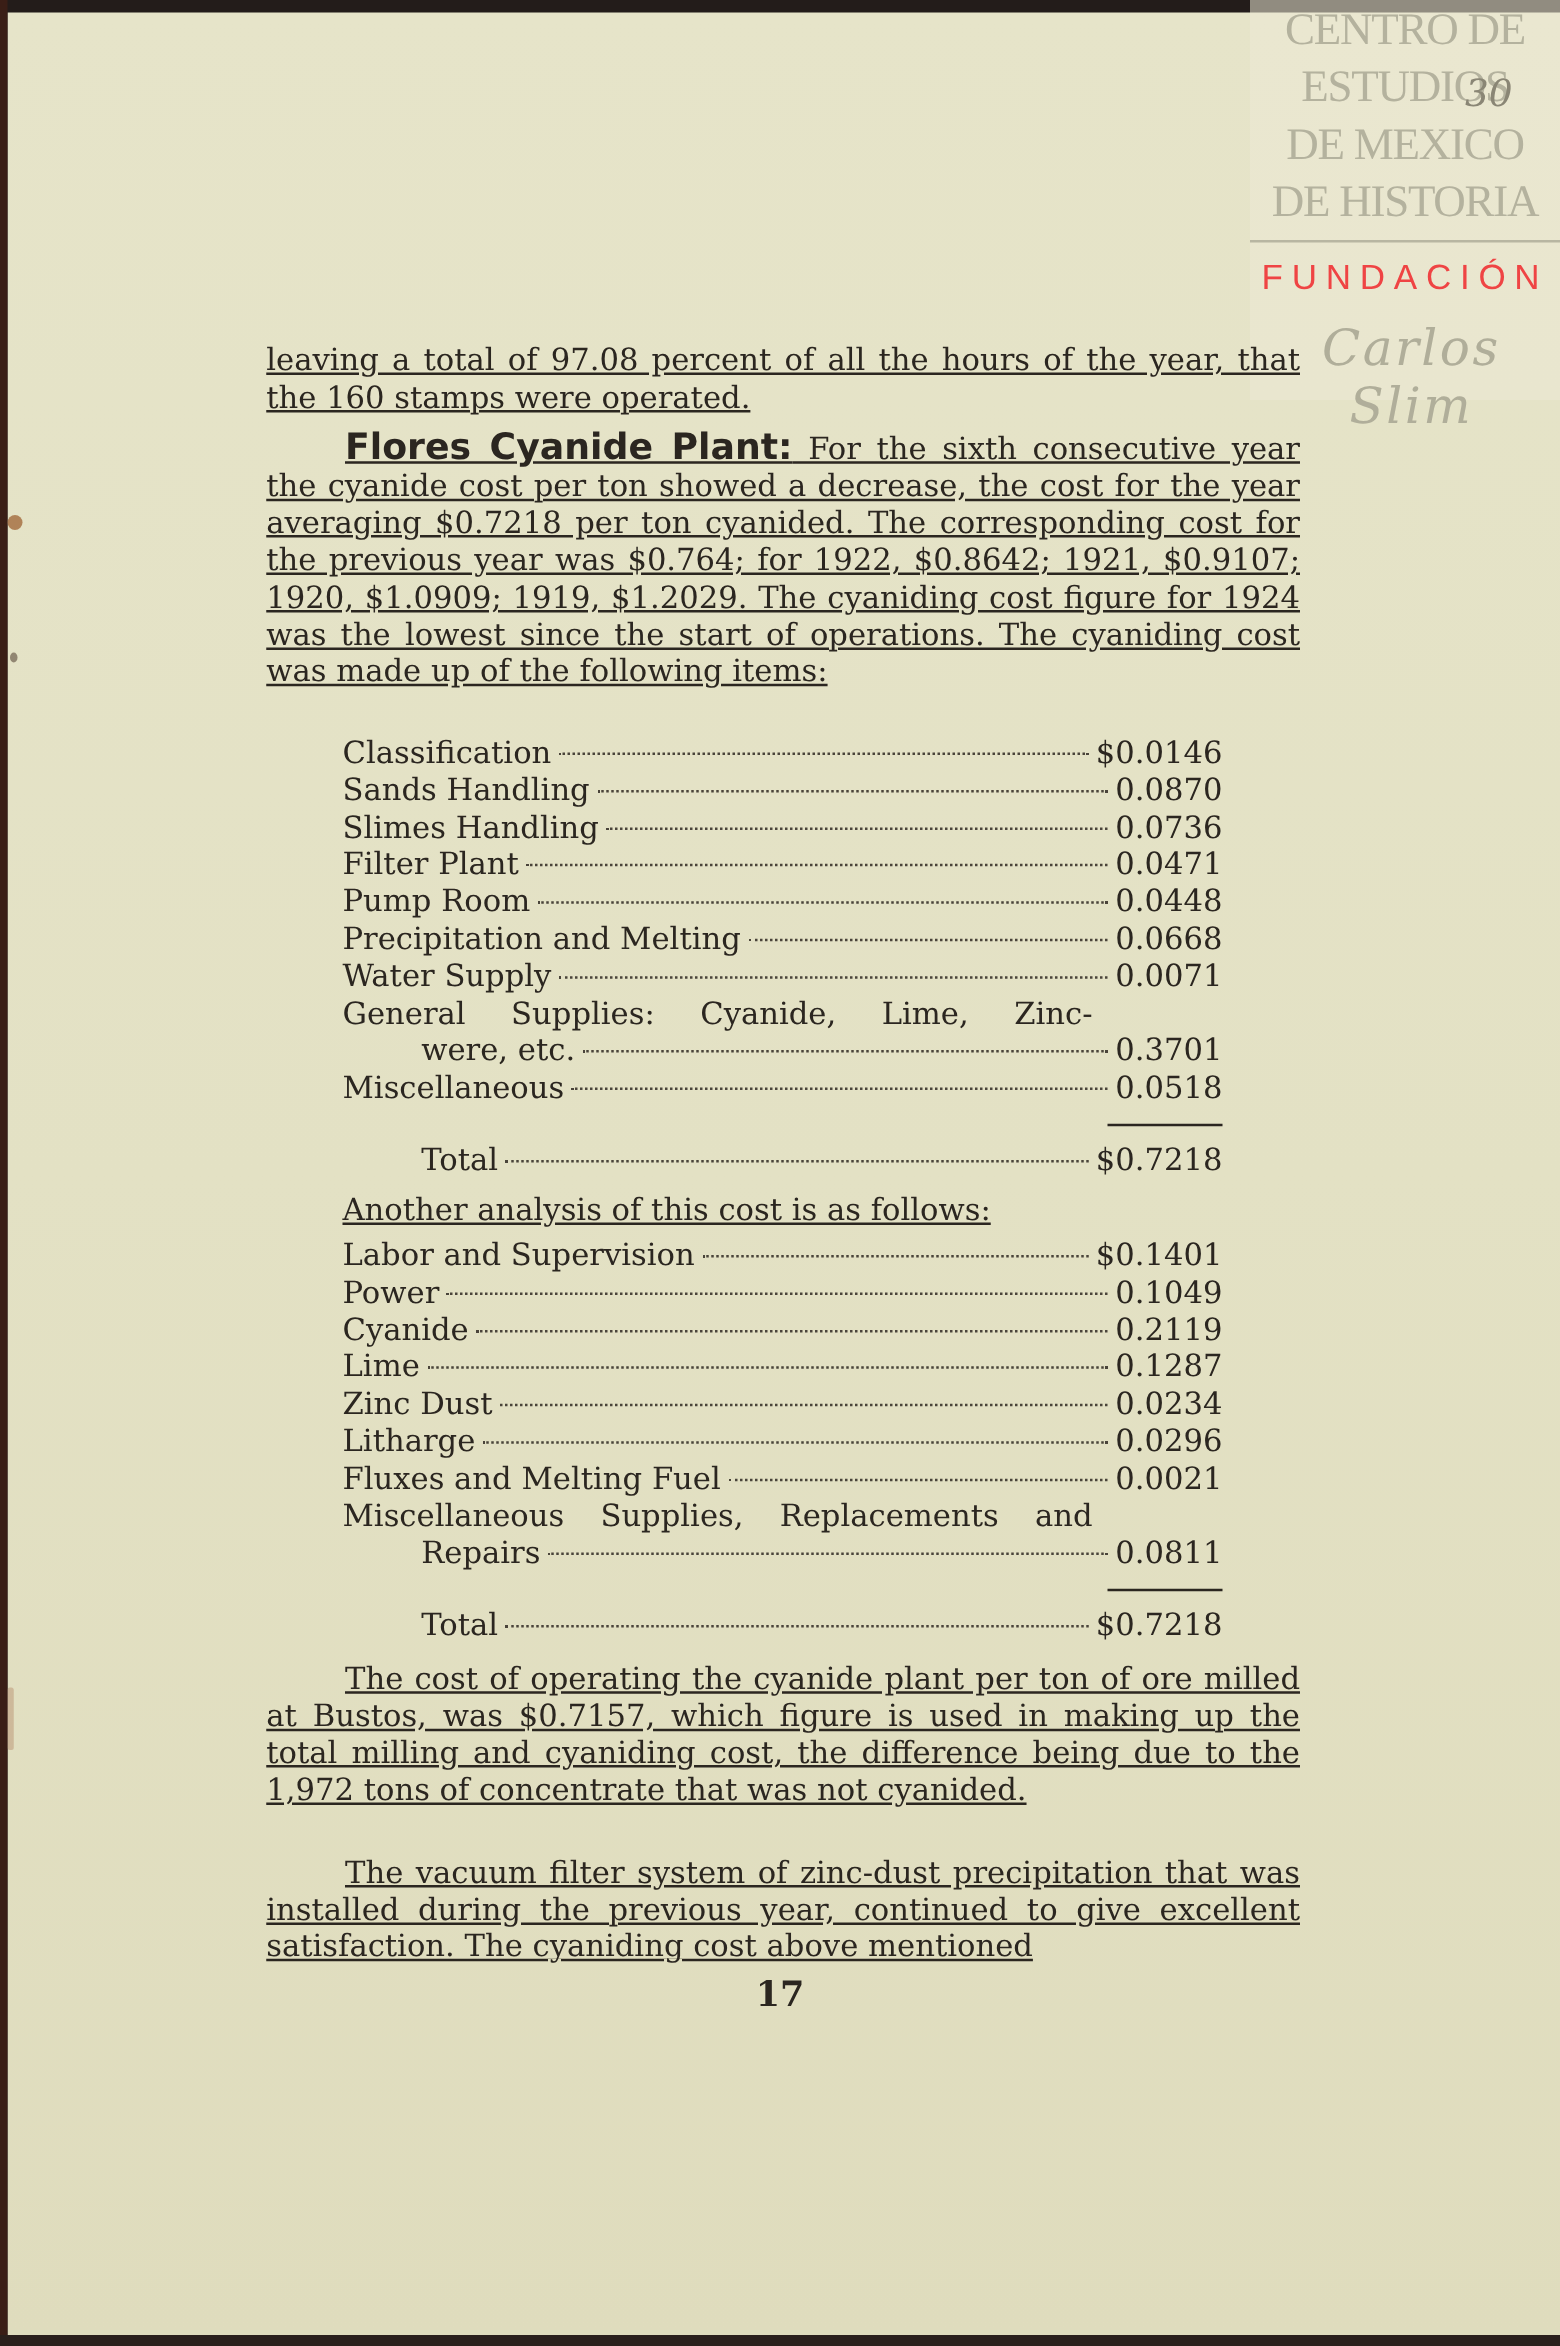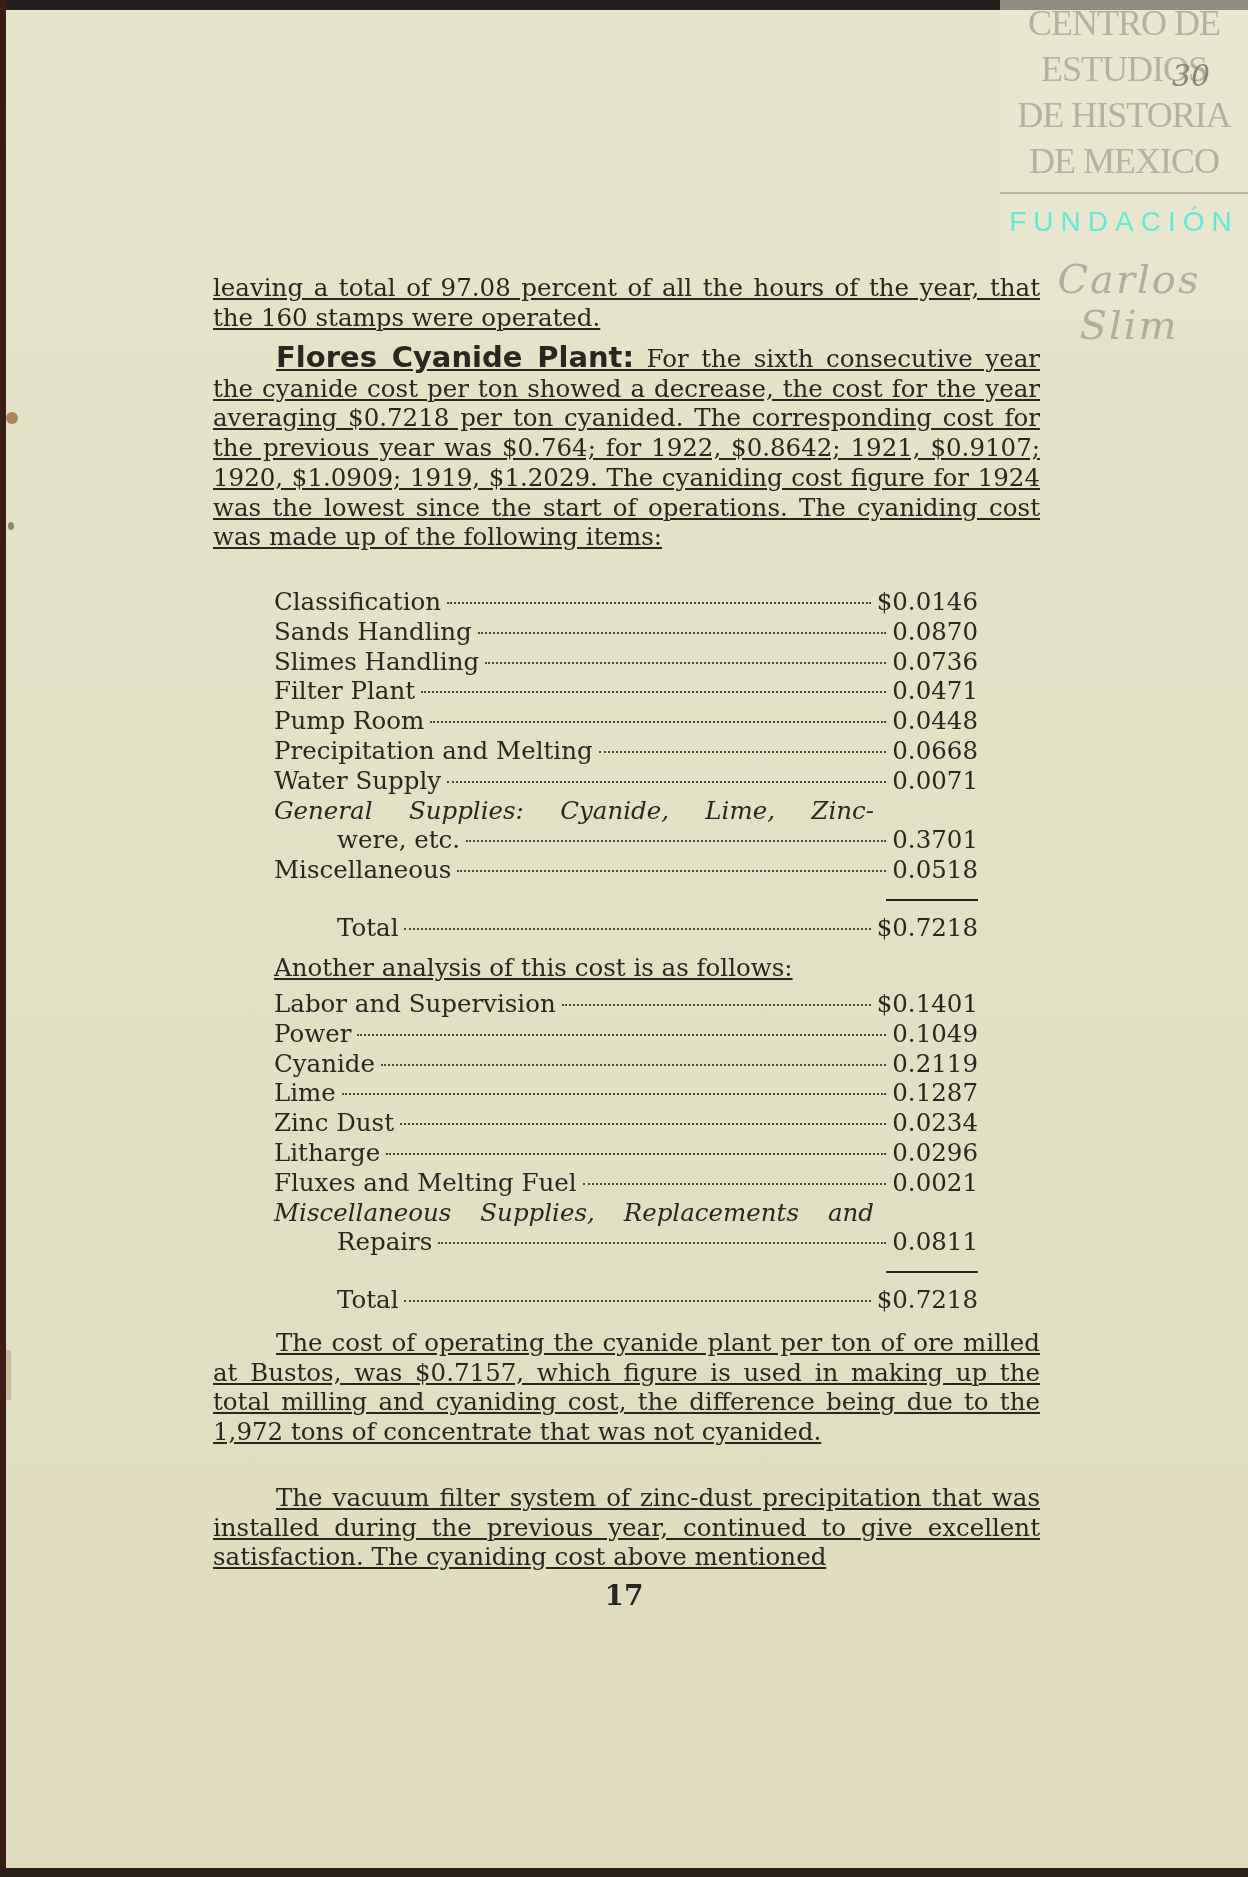--- a/index.html
+++ b/index.html
@@ -17,41 +17,41 @@
   .bottombar { position:absolute; left:0; top:1868px; width:1248px; height:9px; background:#2a201c; }
 
   .watermark {
     position: absolute; left: 1000px; top: 0px; width: 248px; height: 320px;
     background: rgba(236,234,214,0.55);
     color: #b4b29e; text-align: center;
     font-family: "Liberation Serif", serif;
   }
   .wm-line { font-size: 36px; line-height: 46px; letter-spacing: -1px; }
   .wm-rule { position:absolute; left:0; right:0; top:192px; border-top:2px solid #b8b6a2; }
-  .wm-fund { position:absolute; left:0; right:0; top:206px; font-family:"Liberation Sans", sans-serif; font-size:28px; letter-spacing:7px; color:#5eead4; }
+  .wm-fund { position:absolute; left:0; right:0; top:206px; font-family:"Liberation Sans", sans-serif; font-size:28px; letter-spacing:7px; color:#ef4444; }
   .wm-sig { position:absolute; left:10px; right:0; top:256px; font-family:"DejaVu Serif", serif; font-style:italic; font-size:40px; color:#b0ae9a; letter-spacing:2px; }
   .wm-mark { position:absolute; left:172px; top:58px; font-family:"DejaVu Serif", serif; font-style:italic; font-size:30px; color:#8a8675; }
 
   .text {
     position: absolute; left: 213px; width: 827px;
     color: #2b2620; font-size: 24.5px; line-height: 29.7px;
     text-align: justify; text-align-last: left; text-decoration: underline;
   }
   .para { margin: 0; }
   .indent { text-indent: 63px; }
   .runin { font-family: "DejaVu Sans", "Liberation Sans", sans-serif; font-weight: bold; font-size: 29px; }
 
   .table { position: absolute; left: 274px; width: 704px; color:#2b2620; font-size: 24.5px; }
   .row { display: flex; align-items: baseline; height: 29.8px; line-height: 29.8px; white-space: nowrap; }
   .row .lbl { flex: 0 0 auto; }
   .row .dots { flex: 1 1 auto; border-bottom: 2px dotted #4a443a; margin: 0 6px; transform: translateY(-6px); min-width: 20px; }
   .row .val { flex: 0 0 86px; text-align: right; }
   .row.cont .lbl { padding-left: 63px; }
   .row.wrap { justify-content: flex-start; }
-  .row.wrap .lbl { width: 600px; text-align: justify; text-align-last: justify; font-style: italic; }
+  .row.wrap .lbl { width: 600px; text-align: justify; text-align-last: justify; }
   .rule-row { height: 28px; position: relative; }
   .rule-row .rule { position:absolute; right: 0; top: 14px; width: 92px; border-top: 2px solid #2b2620; }
   .row.total .lbl { padding-left: 63px; }
 
   .pagenum { position:absolute; left: 0; width:1248px; top: 1579px; text-align:center; font-size: 28px; color:#2b2620; font-weight: bold; }
   .speck { position:absolute; border-radius:50%; }
 </style>
 </head>
 <body>
 
@@ -60,22 +60,22 @@
 <div class="leftedge"></div>
 <div class="bottombar"></div>
 
 <div class="speck" style="left:6px;top:412px;width:12px;height:12px;background:#9a5a2a;opacity:.7;"></div>
 <div class="speck" style="left:8px;top:522px;width:6px;height:8px;background:#5a4a3a;opacity:.6;"></div>
 <div class="speck" style="left:6px;top:1350px;width:5px;height:50px;background:#b08060;opacity:.4;border-radius:2px;"></div>
 
 <div class="watermark">
   <div class="wm-line">CENTRO DE</div>
   <div class="wm-line">ESTUDIOS</div>
+  <div class="wm-line">DE MEXICO</div>
   <div class="wm-line">DE HISTORIA</div>
-  <div class="wm-line">DE MEXICO</div>
   <div class="wm-rule"></div>
   <div class="wm-fund">FUNDACIÓN</div>
   <div class="wm-sig">Carlos Slim</div>
   <div class="wm-mark">30</div>
 </div>
 
 <div class="text" style="top:273px;">
   <p class="para">leaving a total of 97.08 percent of all the hours of the year, that the 160 stamps were operated.</p>
 </div>
 

